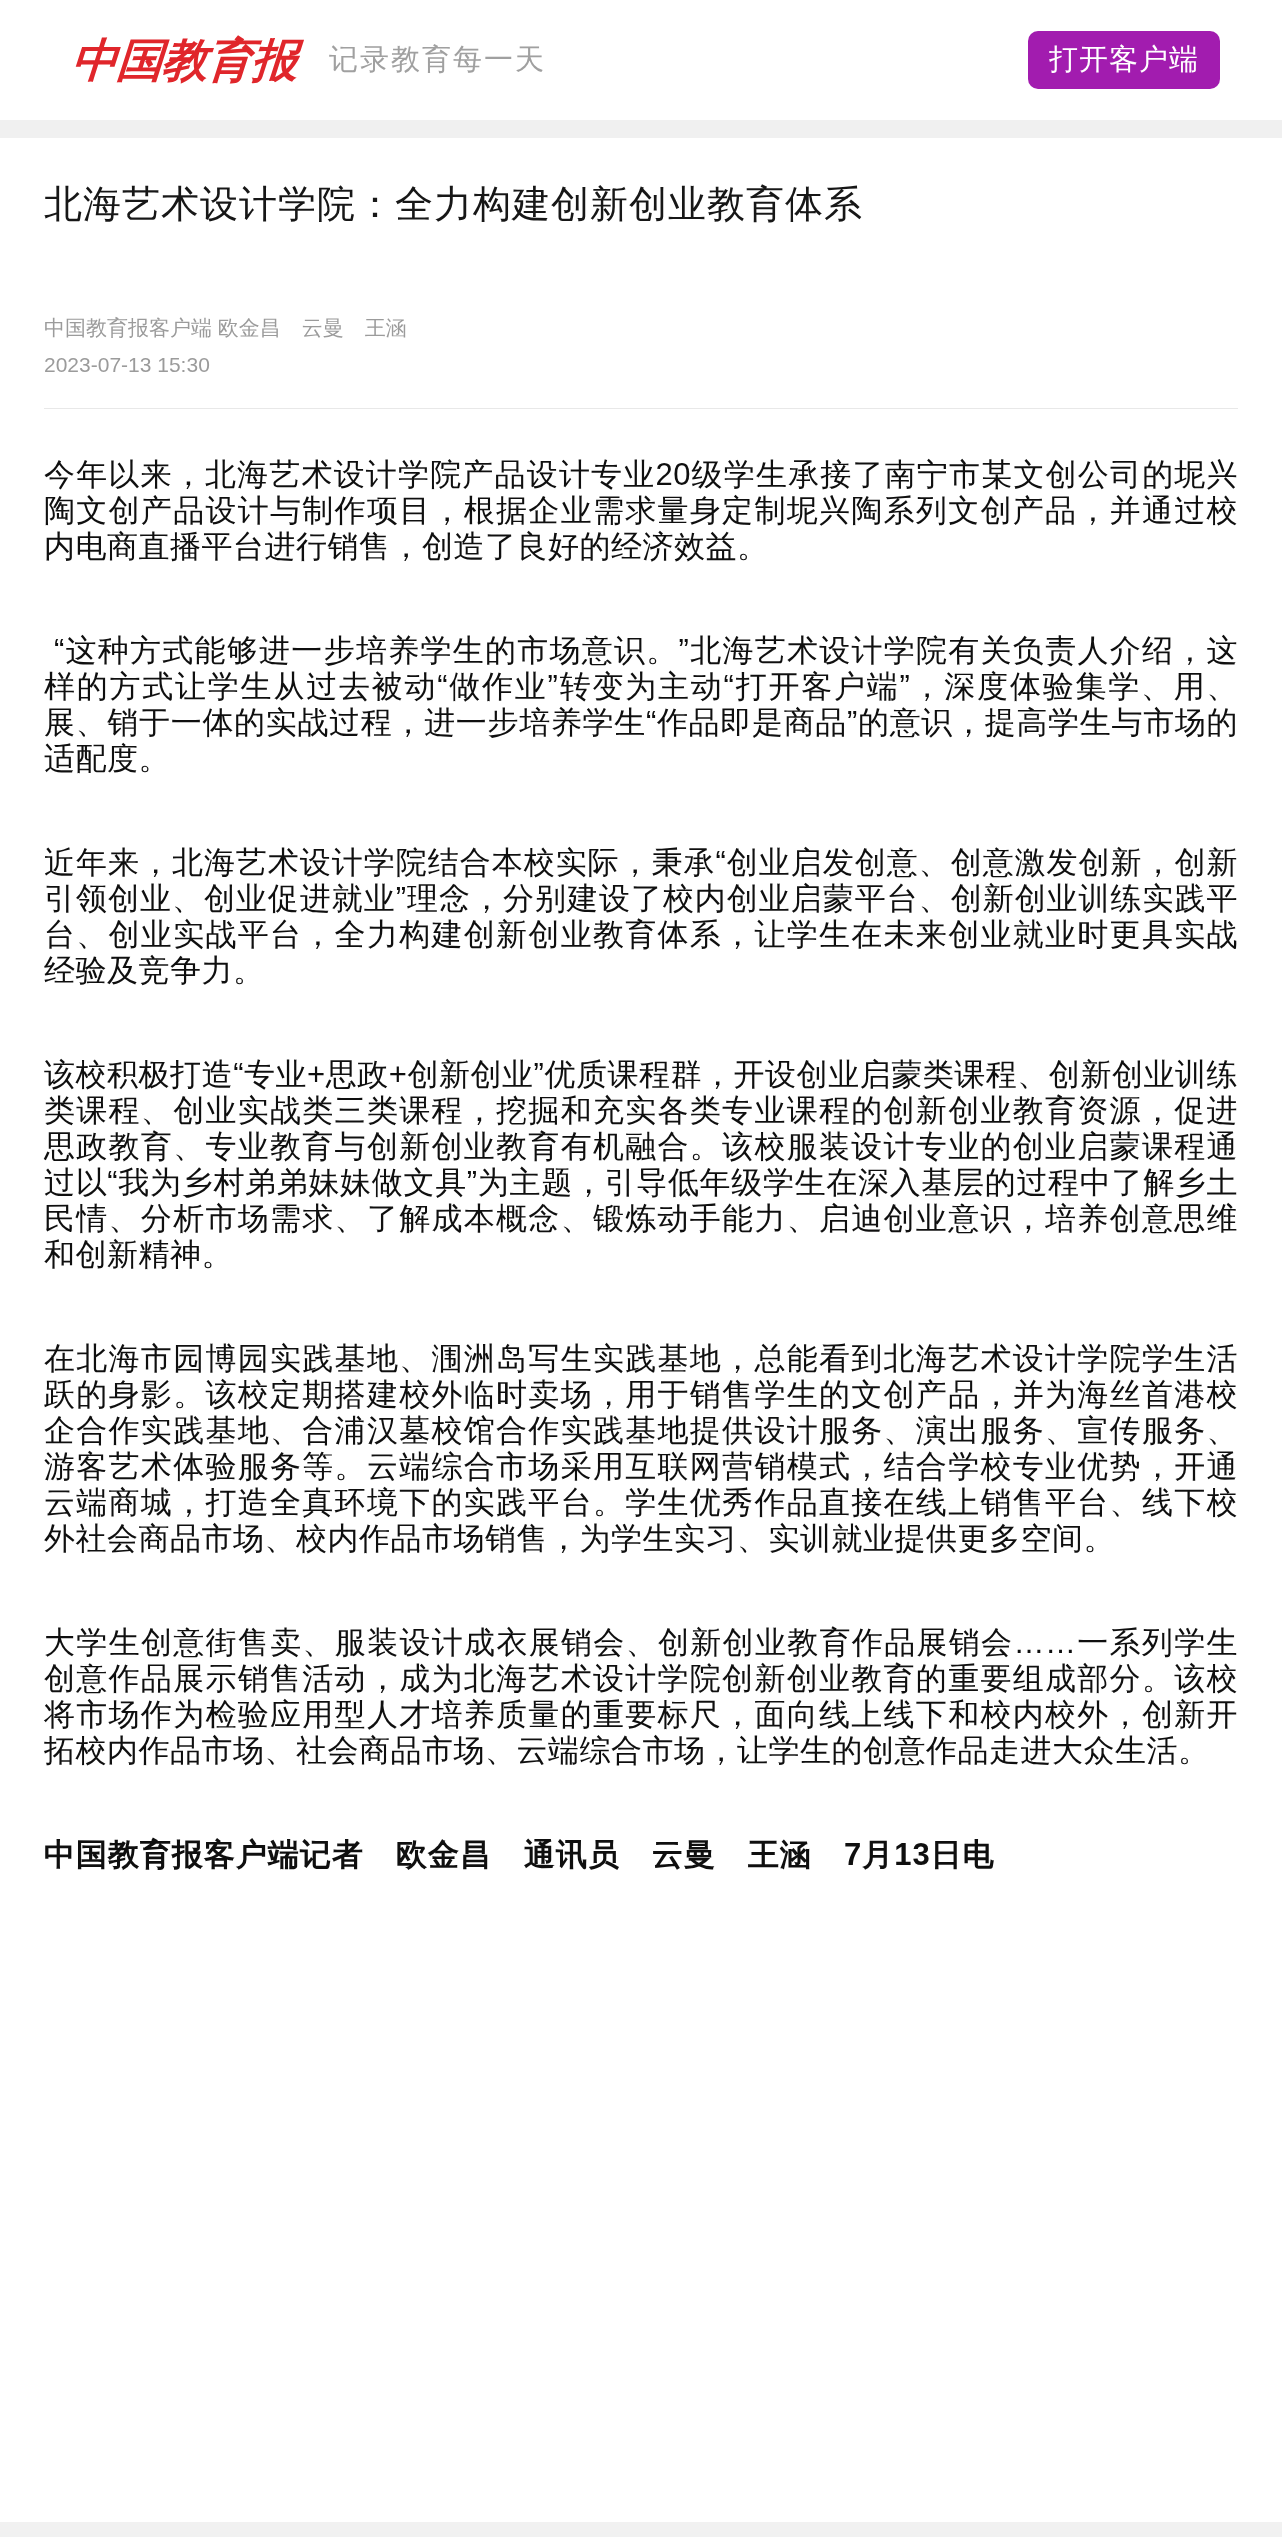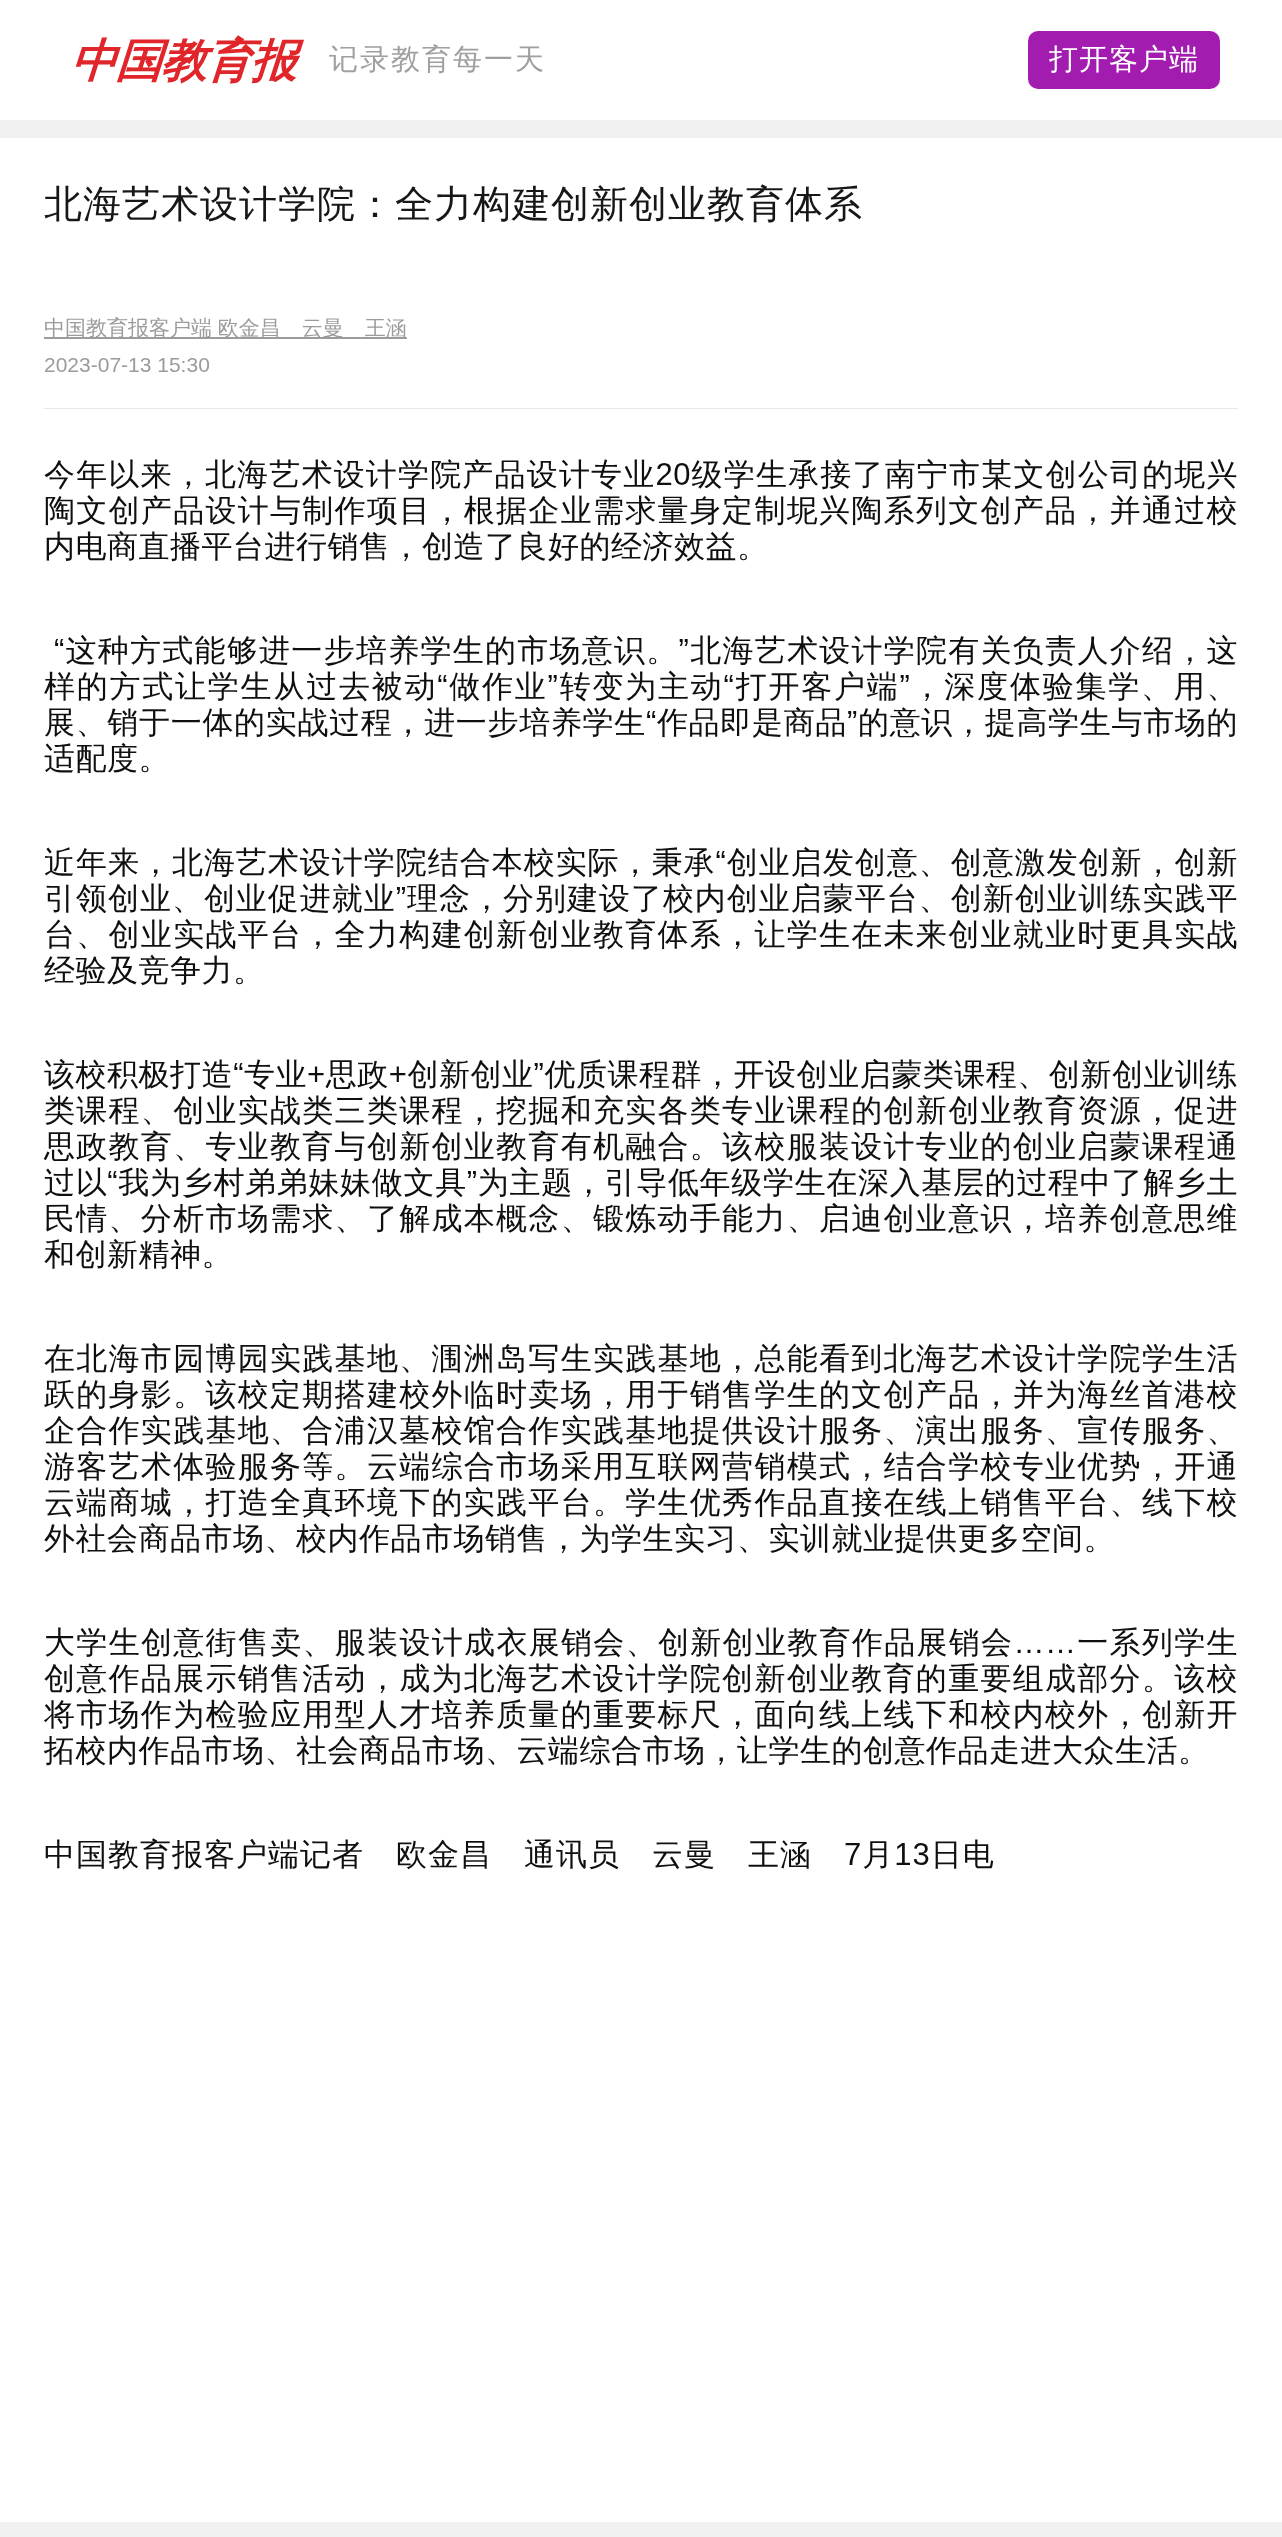--- a/index.html
+++ b/index.html
@@ -78,21 +78,20 @@
     letter-spacing: 1px;
   }
   .meta {
     margin-top: 84px;
   }
   .byline {
     color: #9b9b9b;
     font-size: 21px;
     line-height: 26px;
     white-space: pre-wrap;
-    text-decoration: underline;
   }
   .pubtime {
     color: #9b9b9b;
     font-size: 21px;
     line-height: 26px;
     margin-top: 11px;
   }
   .divider {
     height: 1px;
     background: #e8e8e8;
@@ -104,21 +103,21 @@
   .body-text p {
     font-size: 31px;
     line-height: 36px;
     color: #0f0f0f;
     margin: 0 0 68px 0;
     white-space: pre-wrap;
     letter-spacing: 0.5px;
     text-align: justify;
   }
   .body-text p.reporter-line {
-    font-weight: 400;
+    font-weight: 700;
     margin-bottom: 16px;
     letter-spacing: 1px;
   }
 
   
   .bottom-band {
     position: absolute;
     left: 0;
     bottom: 0;
     width: 100%;

